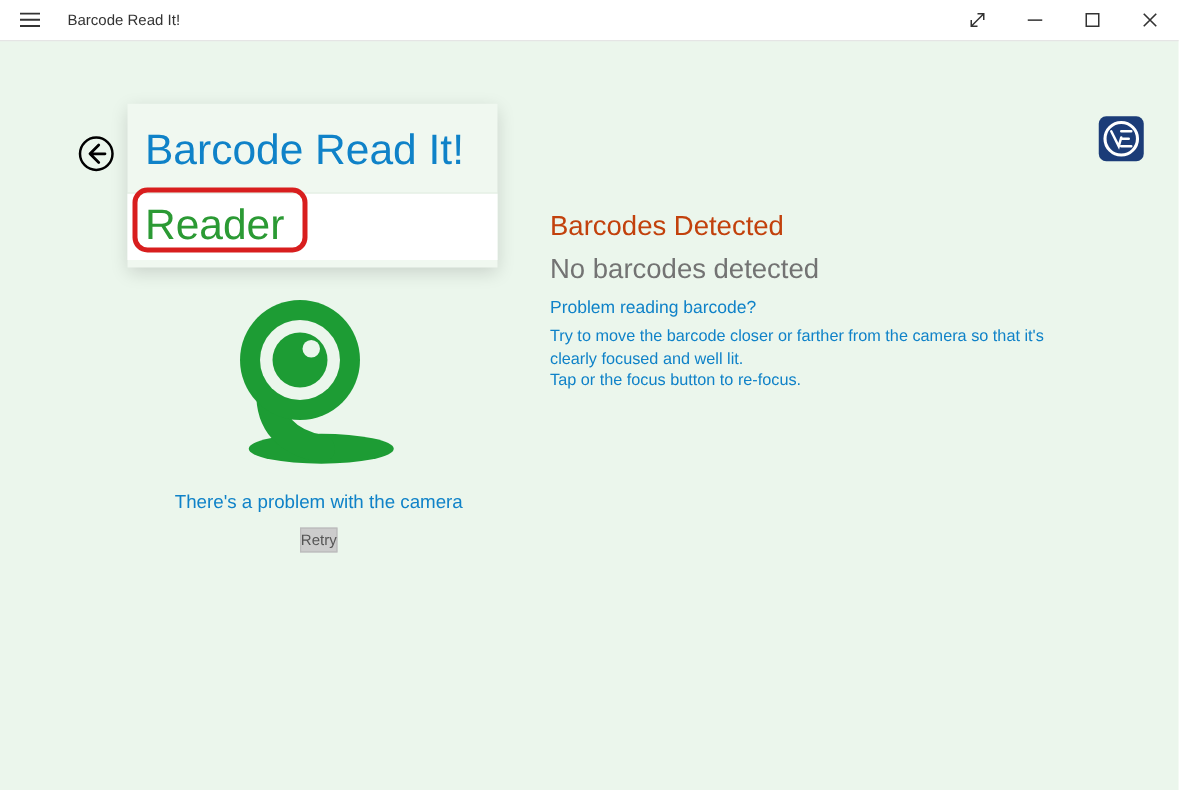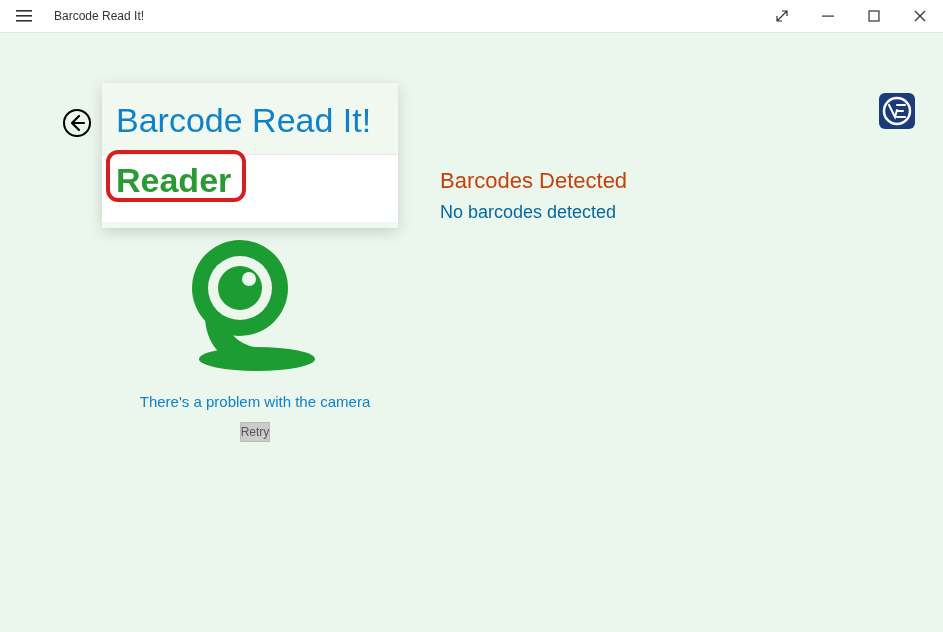--- a/index.html
+++ b/index.html
@@ -98,22 +98,22 @@
     width: 400px;
     z-index: 1;
   }
   .info-heading {
     color: #c2410c;
     font-size: 22px;
     font-weight: 400;
     margin-bottom: 8px;
   }
   .info-sub {
-    color: #0369a1;
-    font-size: 18px;
+    color: #737373;
+    font-size: 22px;
     margin-bottom: 9px;
   }
   .info-q {
     color: #0f82c8;
     font-size: 14px;
     margin-bottom: 7px;
   }
   .info-body {
     color: #0f82c8;
     font-size: 13px;
@@ -132,22 +132,22 @@
   }
   .menu-title {
     color: #0f82c8;
     font-size: 34px;
     font-weight: 300;
     padding: 18px 14px 14px;
     border-bottom: 1px solid #e0ece0;
   }
   .menu-item {
     font-size: 34px;
-    font-weight: 700;
-    padding: 6px 14px 22px;
+    font-weight: 400;
+    padding: 6px 14px 8px;
     cursor: pointer;
     color: #666;
   }
   .menu-item.active {
     color: #2b9a34;
     background: #fff;
   }
   .highlight-ring {
     position: absolute;
     left: 106px; top: 117px;
@@ -220,20 +220,25 @@
         <circle cx="69" cy="46" r="7" fill="#ebf6ec"></circle>
       </svg>
     </div>
     <div class="cam-problem">There's a problem with the camera</div>
     <button class="retry-btn">Retry</button>
   </div>
 
   <div class="info-col">
     <div class="info-heading">Barcodes Detected</div>
     <div class="info-sub">No barcodes detected</div>
+    <div class="info-q">Problem reading barcode?</div>
+    <div class="info-body">
+      <span>Try to move the barcode closer or farther from the camera so that it's clearly focused and well lit.</span><br>
+      <span>Tap or the focus button to re-focus.</span>
+    </div>
   </div>
 
   <div class="menu-panel">
     <div class="menu-title">Barcode Read It!</div>
     <div class="menu-item active">Reader</div>
   </div>
 
   <div class="highlight-ring"></div>
 
 </div>

